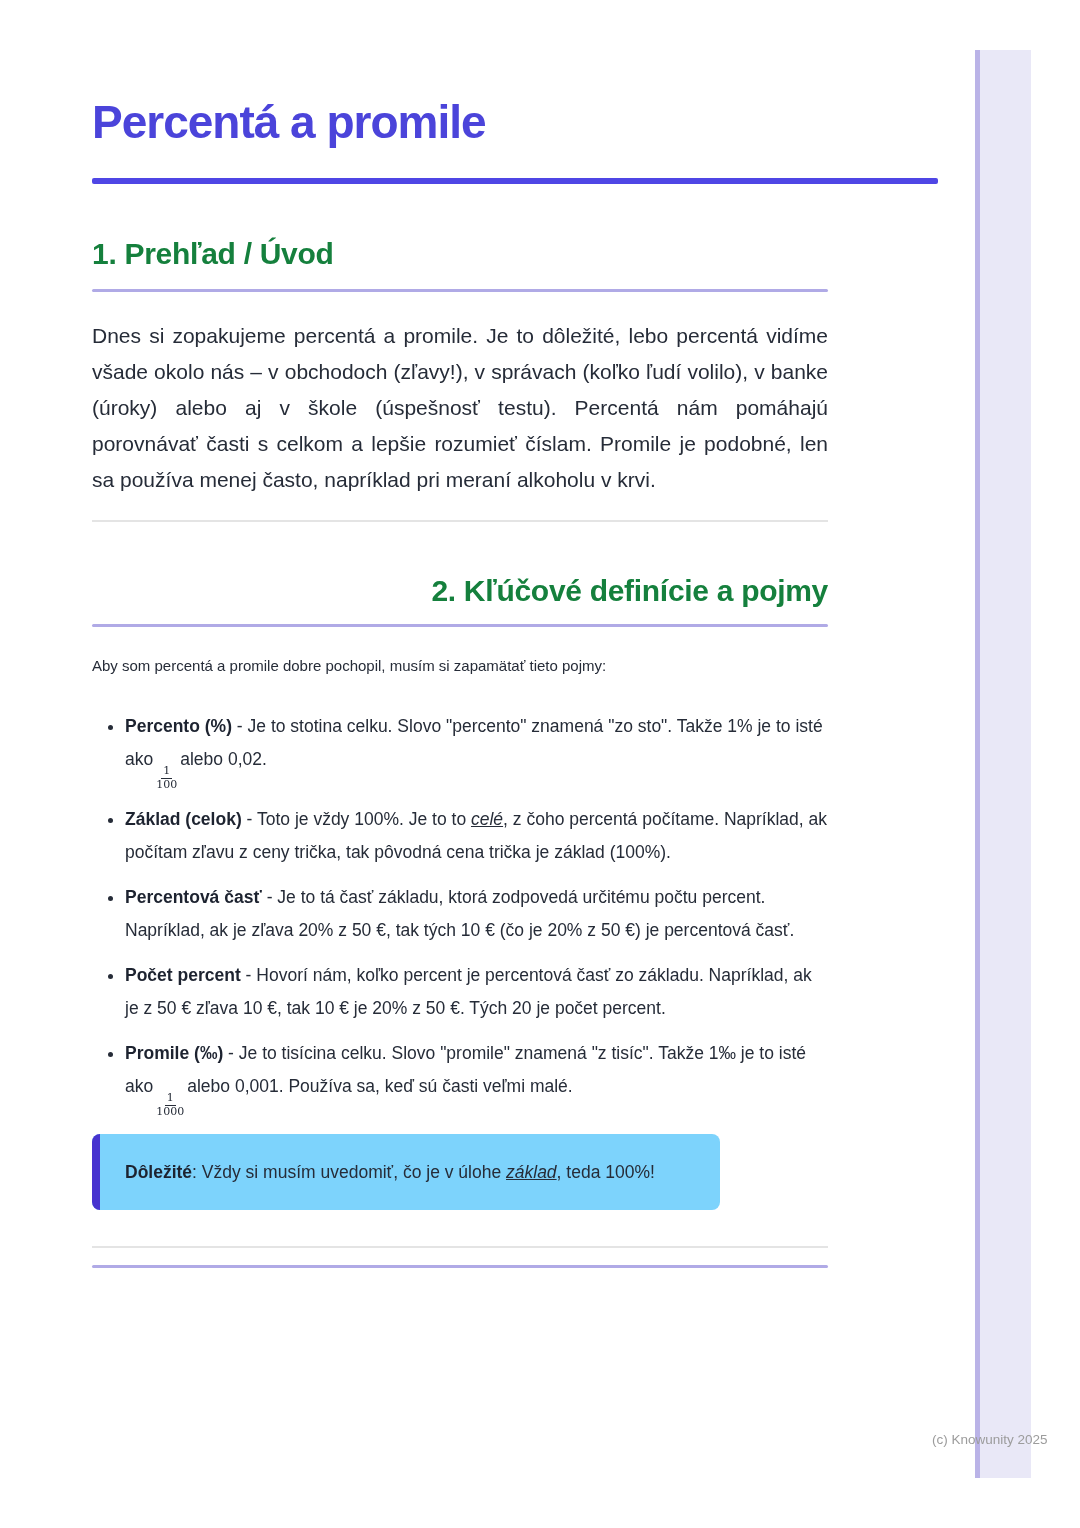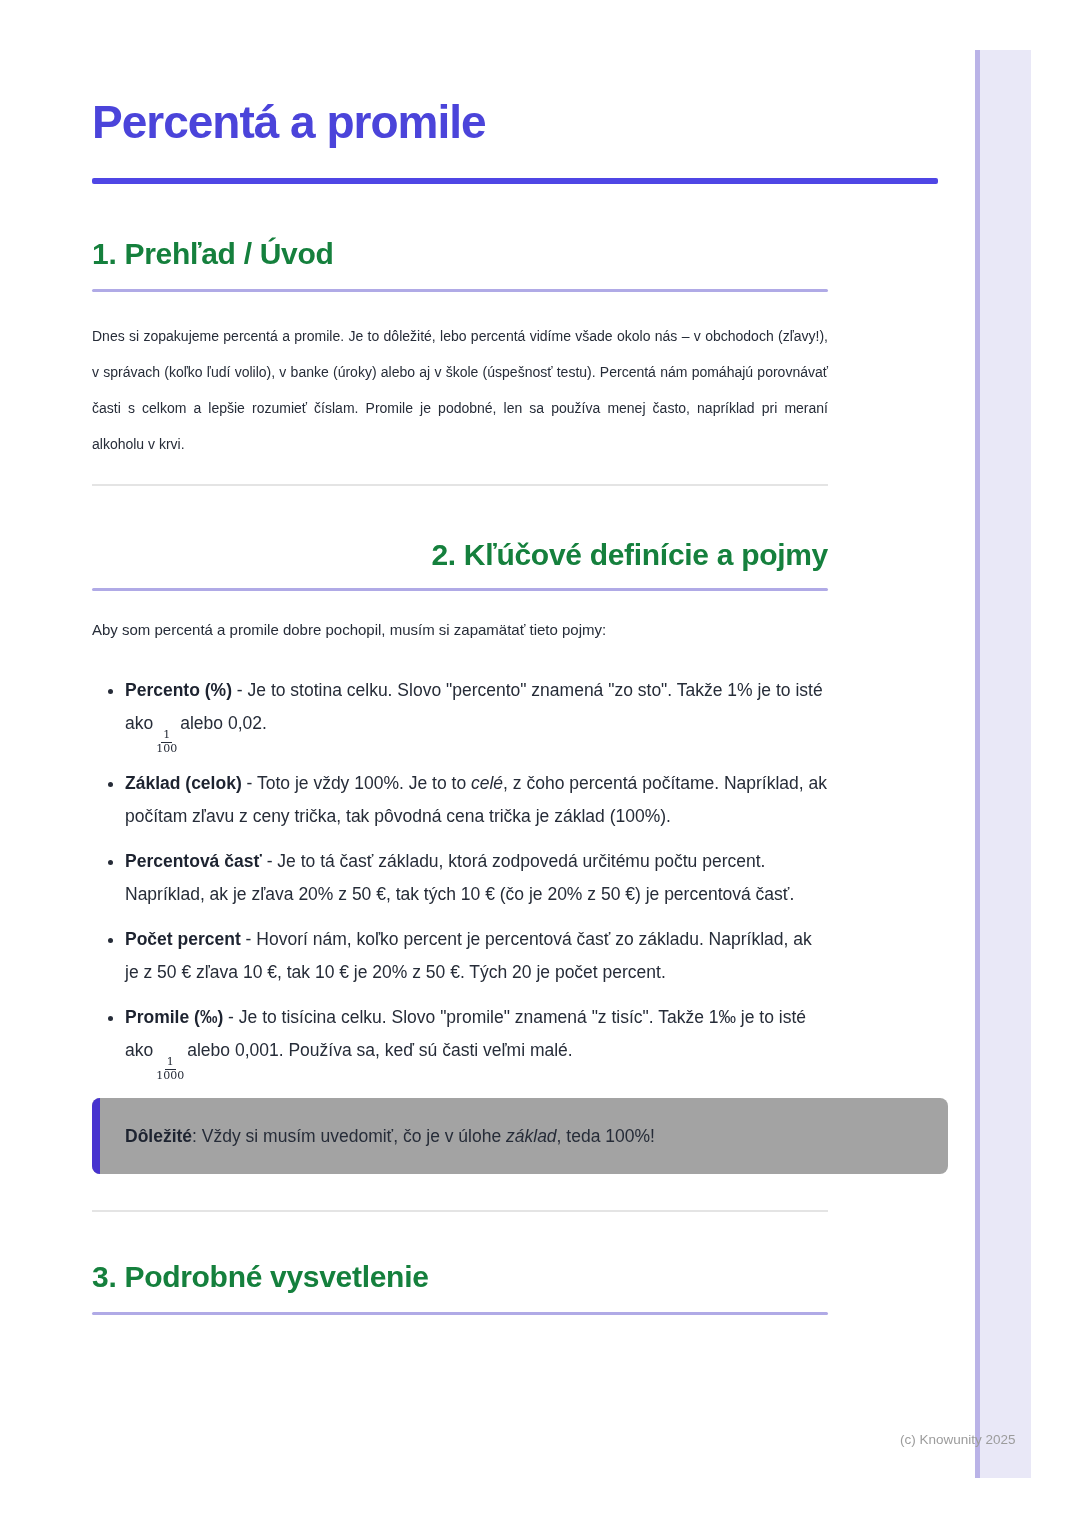--- a/index.html
+++ b/index.html
@@ -22,48 +22,48 @@
   .h2 {
     font-size:30px; font-weight:700; line-height:36px;
     letter-spacing:-0.3px; color:#15803d;
   }
   .h2-s1 { margin-top:52px; }
   .h2-s2 { margin-top:51px;text-align:right; }
   .h2-s3 { margin-top:47px; }
   .h2-rule { margin-top:17px; width:736px; height:3px; background:#b0aae6; border-radius:2px; }
   .h2-rule-s2 { margin-top:15px; }
   .body-par {
-    margin-top:26px; font-size:14px; line-height:36px;
+    margin-top:26px; font-size:21px; line-height:36px;
     text-align:justify; color:#262c38;
   }
   .divider { margin-top:22px; width:736px; height:2px; background:#e4e4e4; }
   .divider-2 { margin-top:36px; }
   .intro-par { margin-top:25px; font-size:15px; line-height:28px; color:#262c38; }
   ul.def-list { margin-top:30px; padding-left:33px; list-style:disc outside; }
   ul.def-list li { font-size:17.5px; line-height:33px; margin-bottom:12px; }
   ul.def-list li:last-child { margin-bottom:0; }
   .term { font-weight:700; color:#1d2330; }
-  .ital { font-style:italic; }
+  .ital { font-style:italic;text-decoration:underline; }
   .frac {
     display:inline-flex; flex-direction:column; align-items:center;
     vertical-align:-9px; font-family:"DejaVu Serif",serif;
     font-size:11px; line-height:1.15; margin:0 3px; color:#262c38;
   }
   .frac .num { border-bottom:1px solid #262c38; padding:0 2px; }
   .callout {
-    position:relative; margin-top:16px; width:856px;
-    background:#a3a3a3; border-radius:8px;
+    position:relative; margin-top:16px; width:628px;
+    background:#7dd3fc; border-radius:8px;
     padding:27px 22px 27px 33px; font-size:17.5px; line-height:22px;
   }
   .callout-bar {
     position:absolute; left:0; top:0; width:8px; height:100%;
     background:#4733cf; border-radius:8px 0 0 8px;
   }
   .copyright {
-    position:absolute; left:900px; top:1432px; z-index:2;
+    position:absolute; left:932px; top:1432px; z-index:2;
     font-size:13.5px; color:#9c9c9c; white-space:nowrap;
   }
 </style>
 </head>
 <body>
 
 <div class="side-stripe"></div>
 
 <div class="content">
 
@@ -104,18 +104,17 @@
     </li>
   </ul>
 
   <div class="callout">
     <div class="callout-bar"></div>
     <span class="term">Dôležité</span><span>: Vždy si musím uvedomiť, čo je v úlohe </span><span class="ital">základ</span><span>, teda 100%!</span>
   </div>
 
   <div class="divider divider-2"></div>
 
-  <h2 class="h2 h2-s3">3. Podrobné vysvetlenie</h2>
   <div class="h2-rule"></div>
 
 </div>
 
 <div class="copyright">(c) Knowunity 2025</div>
 
 </body></html>

